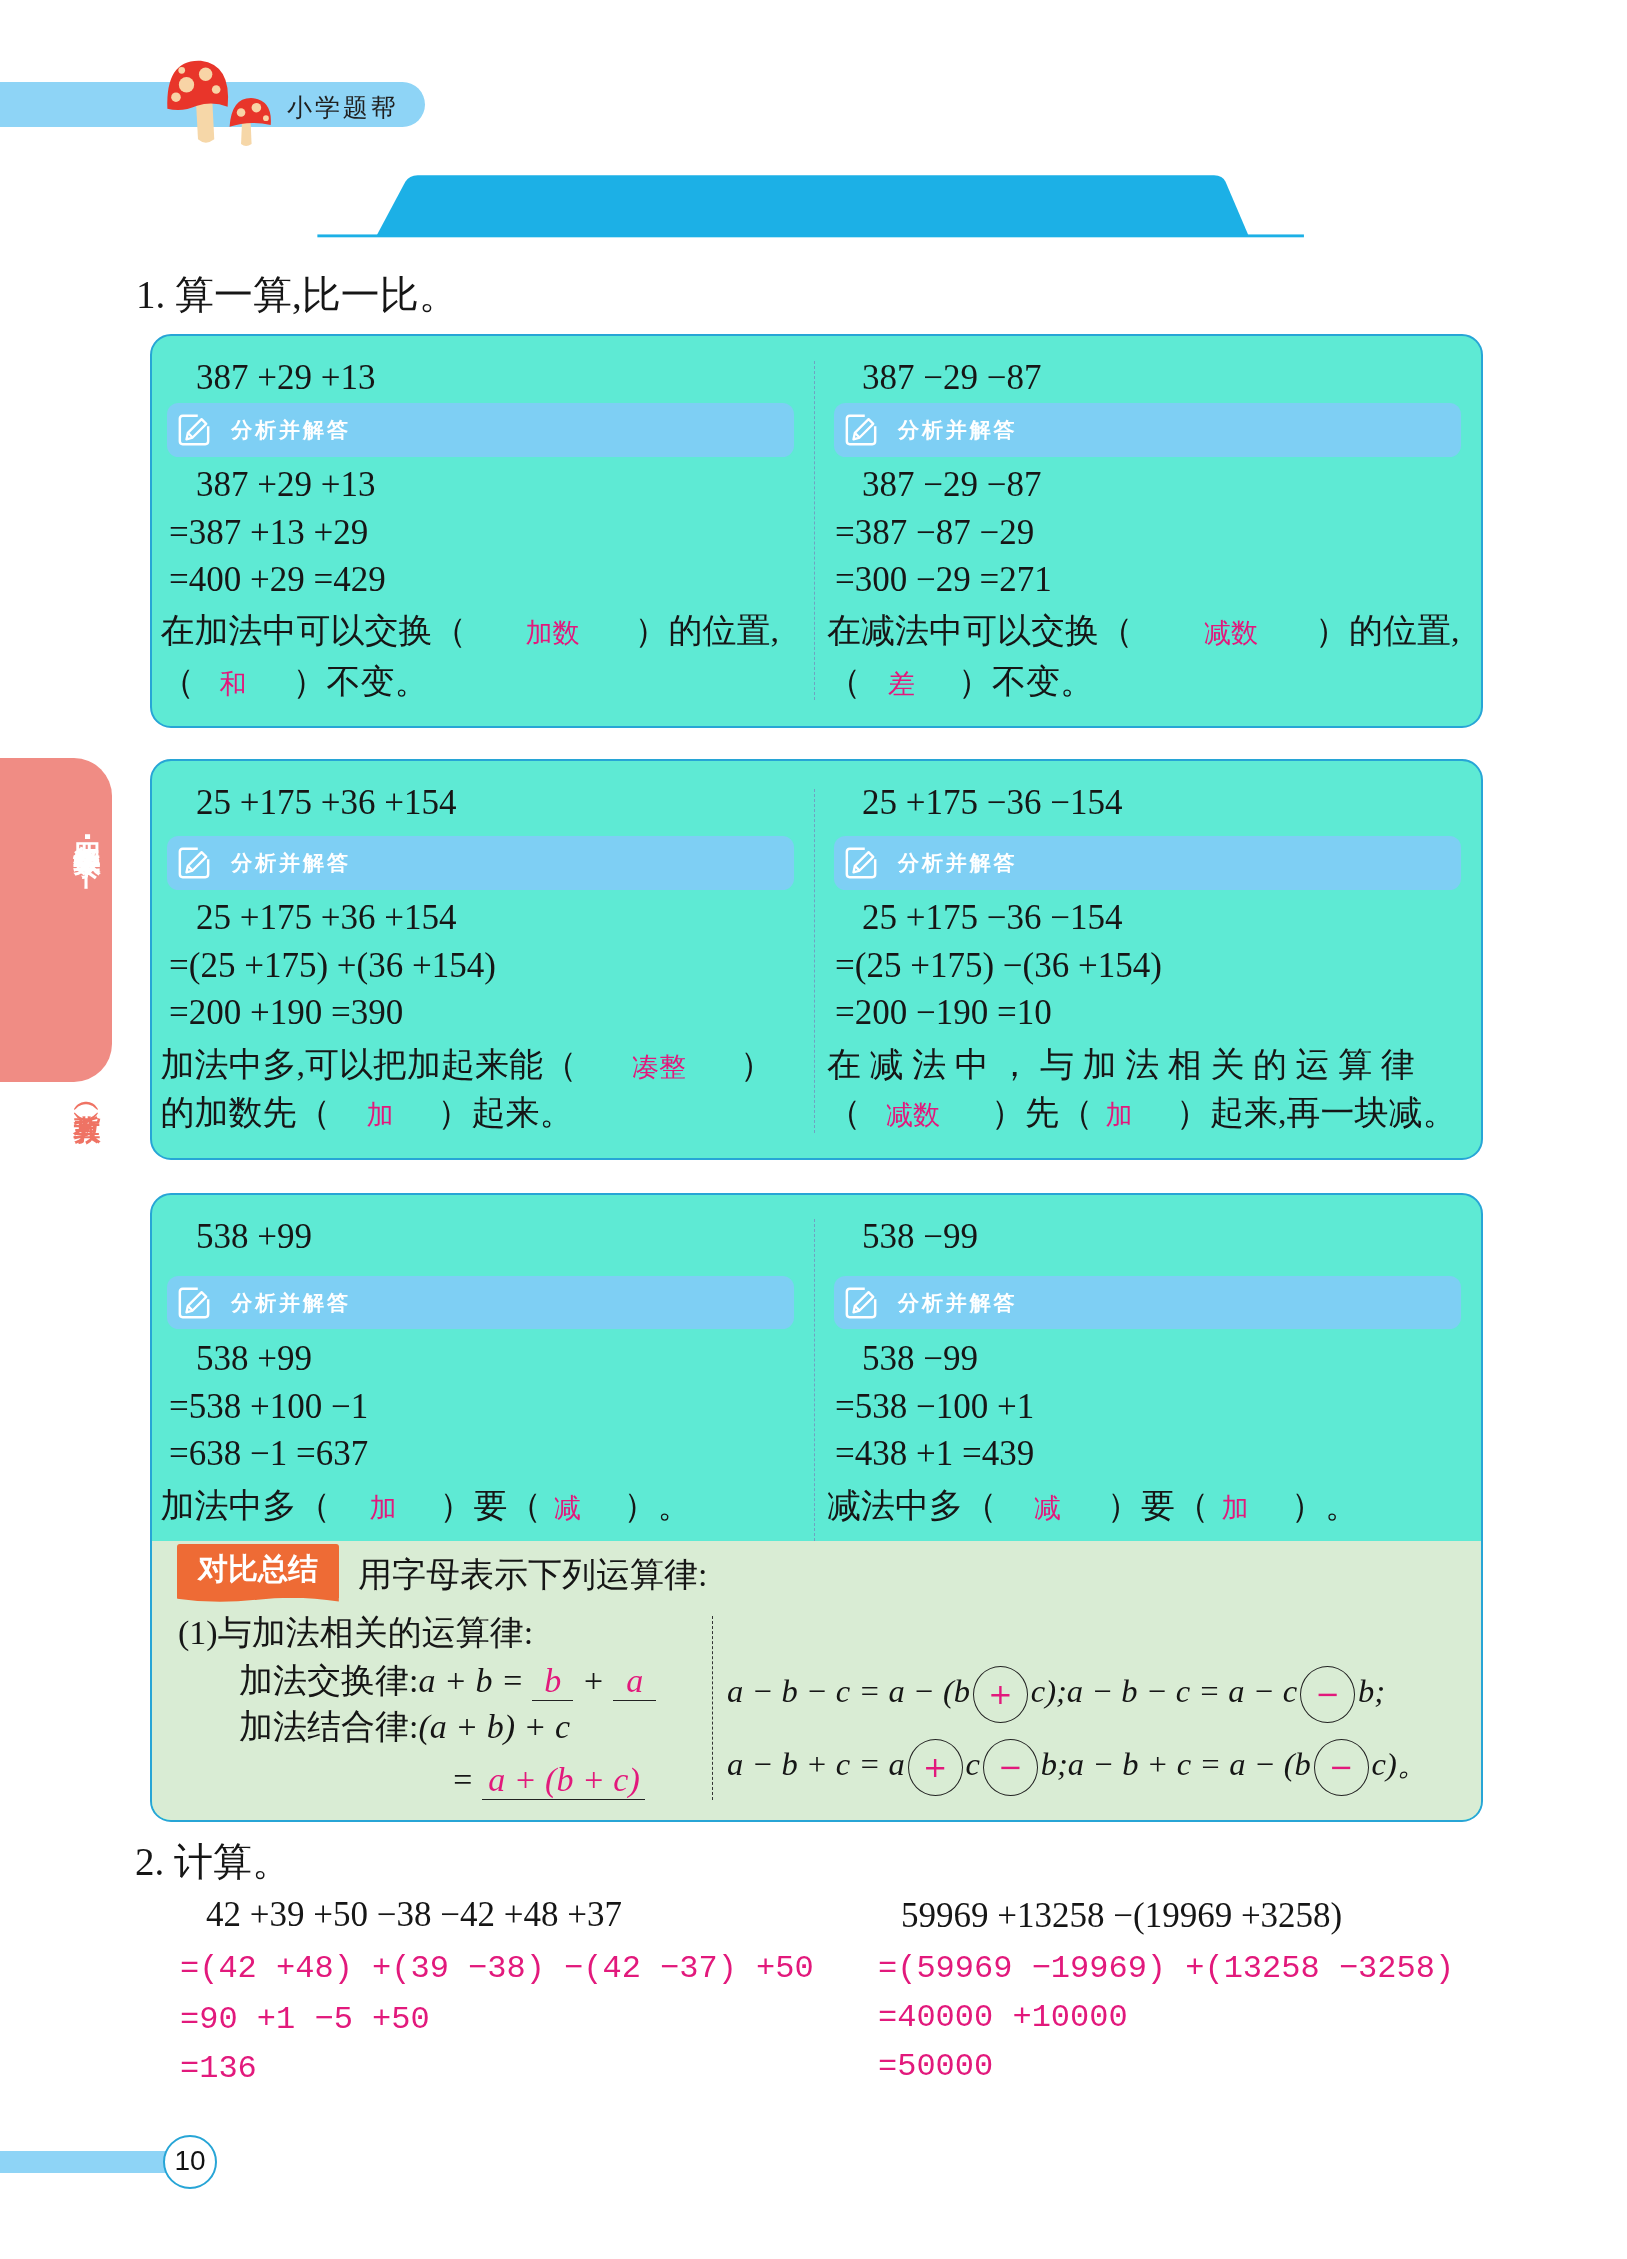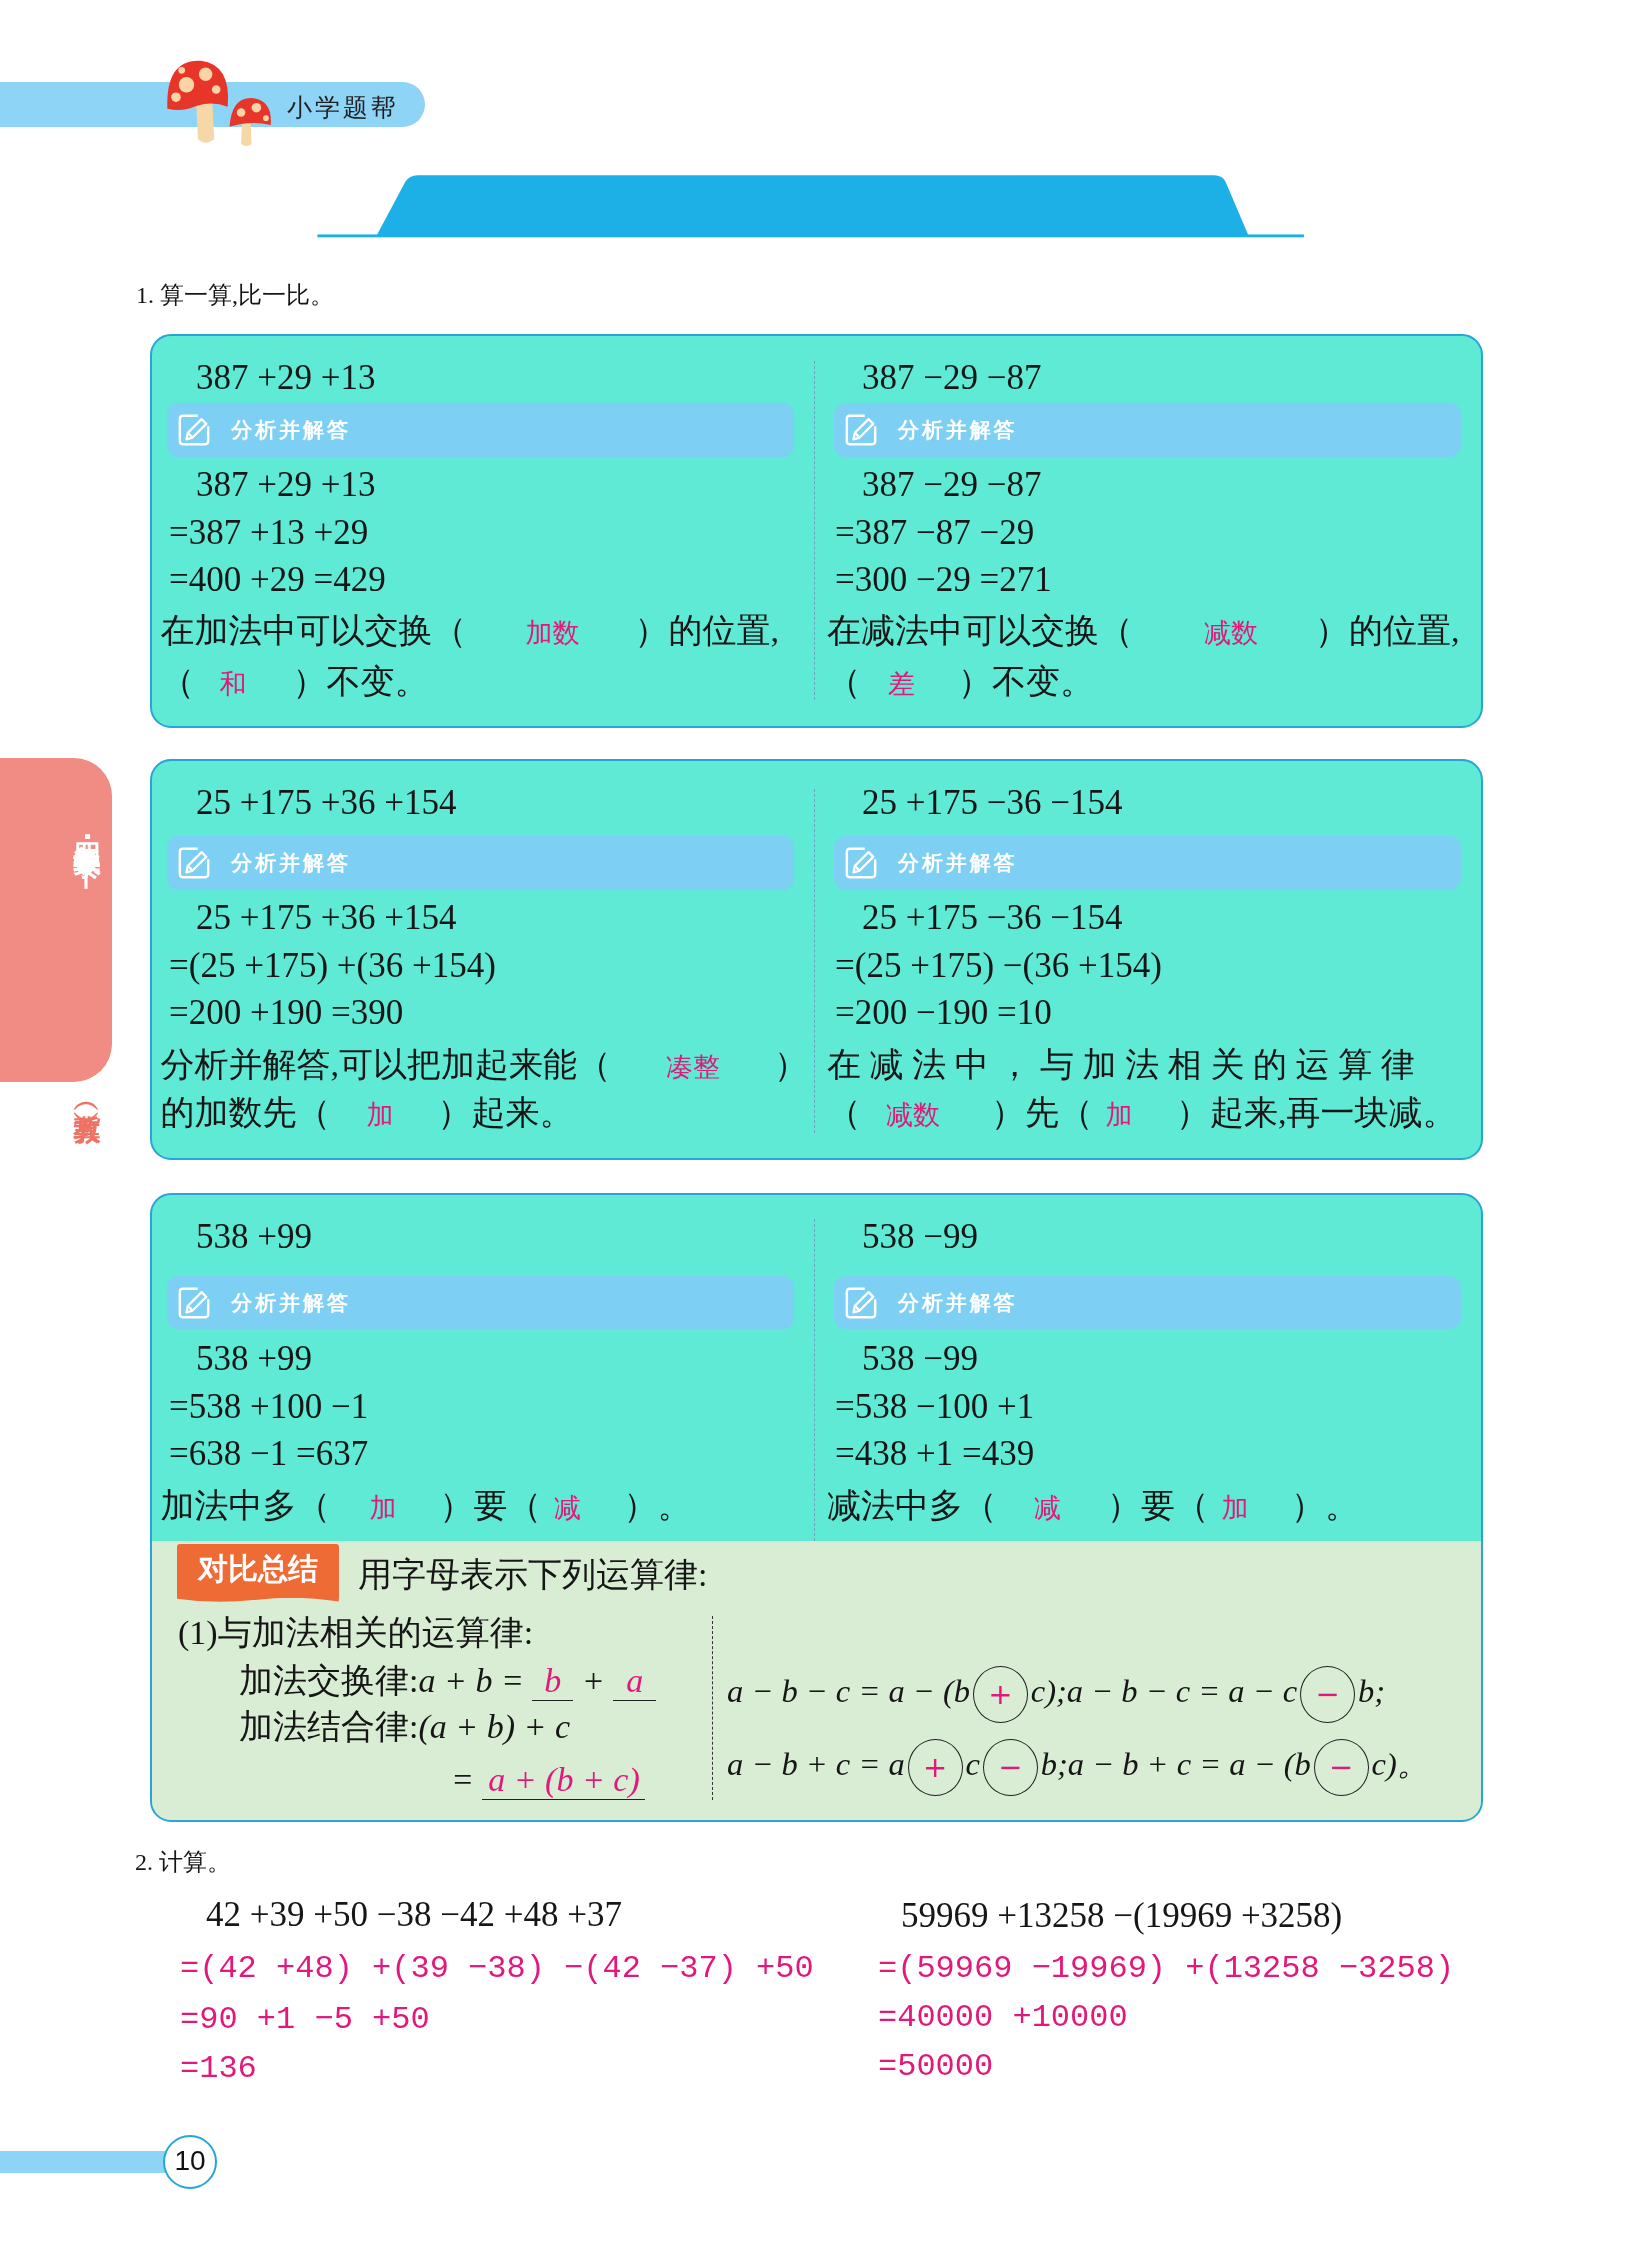--- a/index.html
+++ b/index.html
@@ -18,21 +18,21 @@
   .banner-dash { font-family:"DejaVu Sans", sans-serif; font-size:38px; line-height:52px; letter-spacing:-1.9px; }
   .banner-sub { font-family:"DejaVu Serif", serif; font-size:36px; line-height:52px; letter-spacing:8.6px; }
   
   .side-tab { position:absolute; left:0; top:758px; width:112px; height:324px; background:#f08c84;
               border-radius:0 38px 38px 0; }
   .side-grade { position:absolute; left:69px; top:822px; writing-mode:vertical-rl; font-family:"DejaVu Sans", sans-serif;
                 font-weight:bold; font-size:27px; color:#fff; letter-spacing:1.9px; }
   .side-edition { position:absolute; left:69px; top:1093px; writing-mode:vertical-rl; font-family:"DejaVu Sans", sans-serif;
                   font-weight:bold; font-size:27px; color:#ef7364; letter-spacing:1px; }
   
-  .qlabel { position:absolute; font-size:24px; line-height:42px; white-space:nowrap; color:#161616; }
+  .qlabel { position:absolute; font-size:39px; line-height:42px; white-space:nowrap; color:#161616; }
   
   .box { position:absolute; left:150px; width:1333px; box-sizing:border-box; border:2.4px solid #27a5d6;
          border-radius:21px; background:#5eead4; overflow:hidden; }
   .eq { position:absolute; font-family:"Liberation Serif", serif; font-size:35px; line-height:42px;
         white-space:nowrap; color:#161616; }
   .cn { position:absolute; font-family:"Liberation Serif", "DejaVu Serif", serif; font-size:34px; line-height:46px;
         white-space:nowrap; color:#161616; }
   .blank { display:inline-block; box-sizing:border-box; }
   .ans { color:#e2197c; font-size:27px; }
   .bar { position:absolute; width:627px; height:54px; background:#7ecff4; border-radius:11.5px; }
@@ -135,21 +135,21 @@
     <div class="bar" style="left:15.3px;top:75px">
       <svg class="bar-icon" viewBox="0 0 36 36">
           <path d="M22 3 H6 Q3 3 3 6 V30 Q3 33 6 33 H30 Q33 33 33 30 V14" fill="none" stroke="#fff" stroke-width="2.6"></path>
           <path d="M10 28 L11.5 21 L26 6.5 L31 11.5 L16.5 26 Z M11.5 21 L16.5 26" fill="none" stroke="#fff" stroke-width="2.4" stroke-linejoin="round"></path>
         </svg>
       <span class="bar-label">分析并解答</span>
     </div>
     <div class="eq" style="left:44px;top:136px">25 +175 +36 +154</div>
     <div class="eq" style="left:17px;top:184px">=(25 +175) +(36 +154)</div>
     <div class="eq" style="left:17px;top:231px">=200 +190 =390</div>
-    <div class="cn" style="left:8.6px;top:281px"><span>分析并解答,可以把加起来能（</span><span class="blank" style="width:163px;padding-left:55px"><span class="ans">凑整</span></span><span>）</span></div>
+    <div class="cn" style="left:8.6px;top:281px"><span>加法中多,可以把加起来能（</span><span class="blank" style="width:163px;padding-left:55px"><span class="ans">凑整</span></span><span>）</span></div>
     <div class="cn" style="left:8.6px;top:329px"><span>的加数先（</span><span class="blank" style="width:107px;padding-left:36px"><span class="ans">加</span></span><span>）起来。</span></div>
 
     <div class="eq" style="left:710px;top:21px">25 +175 −36 −154</div>
     <div class="bar" style="left:682px;top:75px">
       <svg class="bar-icon" viewBox="0 0 36 36">
           <path d="M22 3 H6 Q3 3 3 6 V30 Q3 33 6 33 H30 Q33 33 33 30 V14" fill="none" stroke="#fff" stroke-width="2.6"></path>
           <path d="M10 28 L11.5 21 L26 6.5 L31 11.5 L16.5 26 Z M11.5 21 L16.5 26" fill="none" stroke="#fff" stroke-width="2.4" stroke-linejoin="round"></path>
         </svg>
       <span class="bar-label">分析并解答</span>
     </div>

